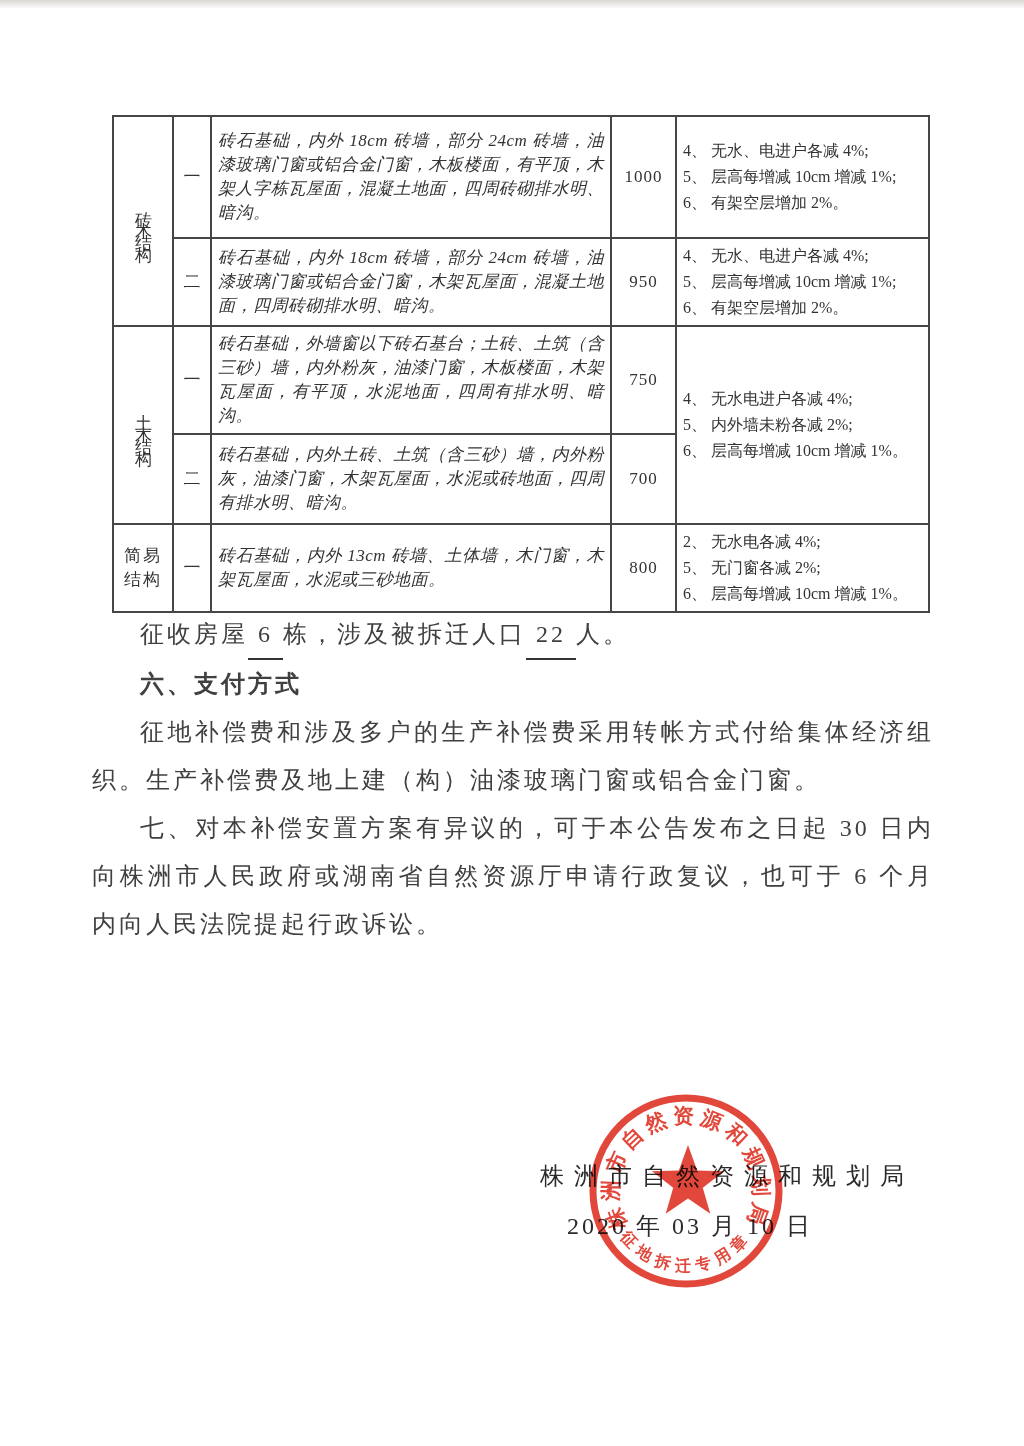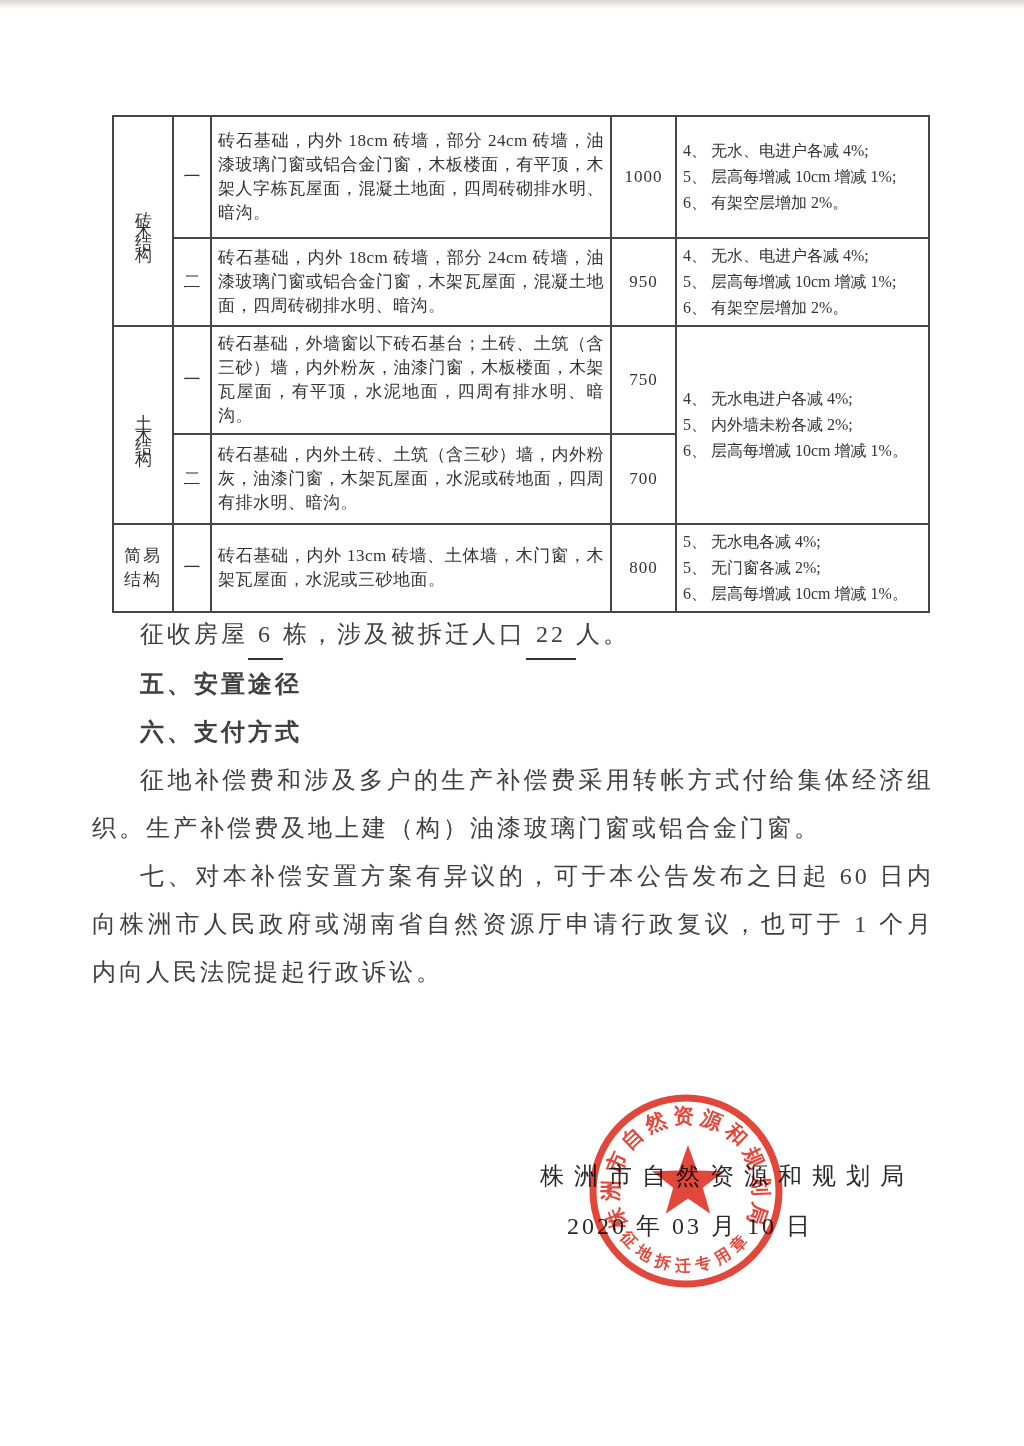--- a/index.html
+++ b/index.html
@@ -20,21 +20,21 @@
     border:2px solid #464646;
     font-size:17px;line-height:24px;color:#333;
     padding:4px 6px;vertical-align:middle;
     overflow:hidden;
   }
   td.vcell{text-align:center;padding:0;}
   .vtext{writing-mode:vertical-rl;text-orientation:upright;
     margin:0 auto;letter-spacing:12px;font-size:17px;}
   td.hcell{text-align:center;line-height:27px;letter-spacing:2px;padding:2px 8px;}
   td.gcell{text-align:center;}
-  td.dcell{padding:6px 10px;letter-spacing:0.5px;text-align:justify;}
+  td.dcell{padding:6px 10px;letter-spacing:0.5px;text-align:justify;font-style:italic;}
   td.pcell{text-align:center;font-size:18px;letter-spacing:1px;}
   td.acell{padding:6px 4px 6px 12px;}
   td.acell div{white-space:nowrap;line-height:26px;font-size:16px;}
   tr.r1{height:122px;} tr.r2{height:85px;} tr.r3{height:108px;}
   tr.r4{height:90px;} tr.r5{height:80px;}
   
   .body-text{
     position:absolute;left:92px;top:610px;width:842px;
     font-size:24px;line-height:48px;letter-spacing:3px;
     text-align:justify;color:#404040;
@@ -112,34 +112,33 @@
         <td class="gcell">二</td>
         <td class="dcell">砖石基础，内外土砖、土筑（含三砂）墙，内外粉灰，油漆门窗，木架瓦屋面，水泥或砖地面，四周有排水明、暗沟。</td>
         <td class="pcell">700</td>
       </tr>
       <tr class="r5">
         <td class="hcell">简易结构</td>
         <td class="gcell">一</td>
         <td class="dcell">砖石基础，内外 13cm 砖墙、土体墙，木门窗，木架瓦屋面，水泥或三砂地面。</td>
         <td class="pcell">800</td>
         <td class="acell">
-          <div>5、 无水电各减 4%;</div>
+          <div>2、 无水电各减 4%;</div>
           <div>5、 无门窗各减 2%;</div>
           <div>6、 层高每增减 10cm 增减 1%。</div>
         </td>
       </tr>
     </tbody>
   </table>
 
   <div class="body-text">
     <p><span>征收房屋</span><span class="u">6</span><span>栋，涉及被拆迁人口</span><span class="u">22</span><span>人。</span></p>
-    <h3>五、安置途径</h3>
     <h3>六、支付方式</h3>
     <p>征地补偿费和涉及多户的生产补偿费采用转帐方式付给集体经济组织。生产补偿费及地上建（构）油漆玻璃门窗或铝合金门窗。</p>
-    <p>七、对本补偿安置方案有异议的，可于本公告发布之日起 60 日内向株洲市人民政府或湖南省自然资源厅申请行政复议，也可于 1 个月内向人民法院提起行政诉讼。</p>
+    <p>七、对本补偿安置方案有异议的，可于本公告发布之日起 30 日内向株洲市人民政府或湖南省自然资源厅申请行政复议，也可于 6 个月内向人民法院提起行政诉讼。</p>
   </div>
 
   <div class="sign-agency">株洲市自然资源和规划局</div>
   <div class="sign-date">2020 年 03 月 10 日</div>
 
   <svg class="seal" viewBox="0 0 200 200">
     <defs>
       <path id="arcTop" d="M 38.4 128.7 A 68 68 0 1 1 161.6 128.7"></path>
       <path id="arcBottom" d="M 23.5 123.4 A 80 80 0 0 0 176.5 123.4"></path>
     </defs>

